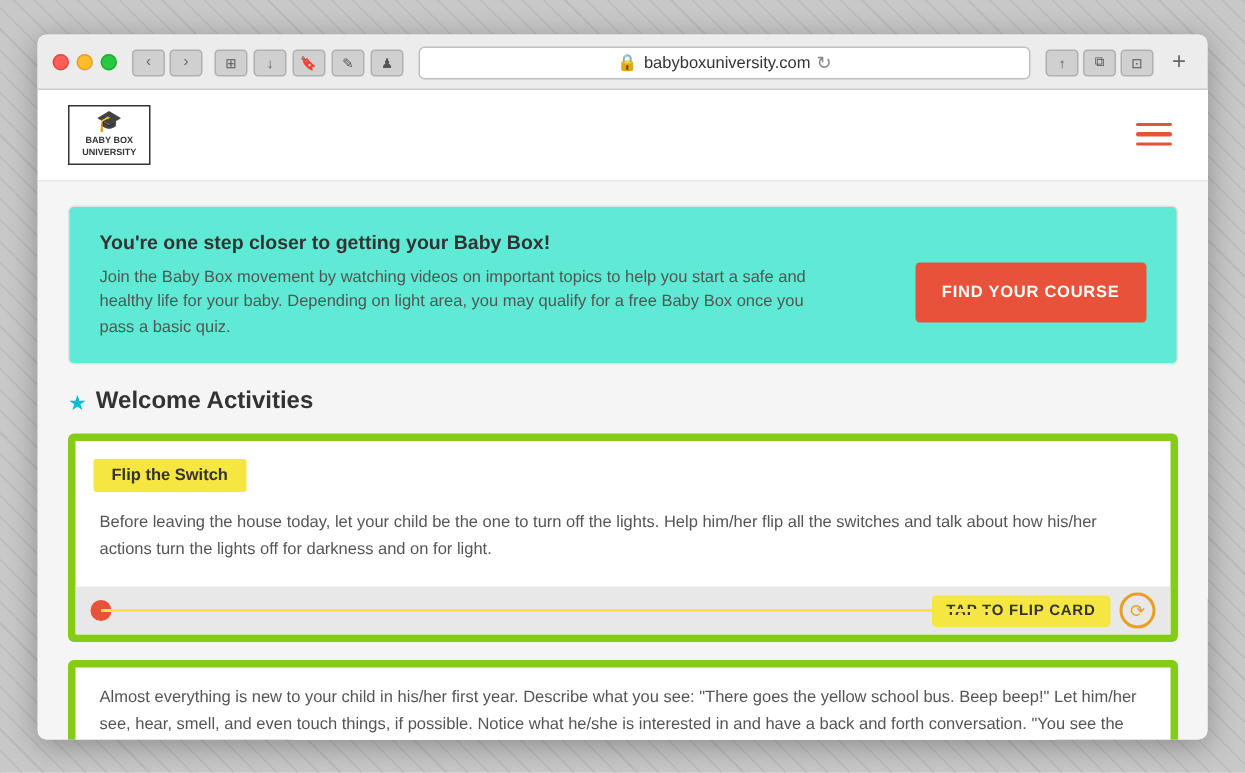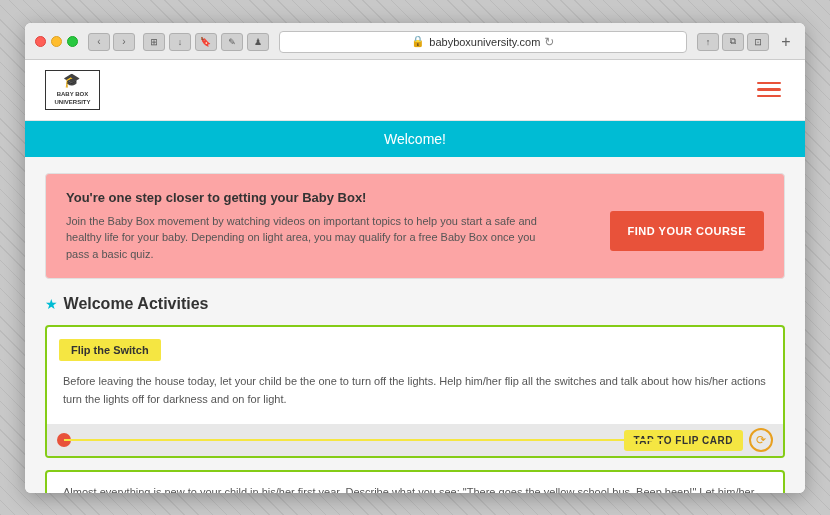--- a/index.html
+++ b/index.html
@@ -218,21 +218,21 @@
       font-weight: 500;
     }
 
     
     .main-content {
       padding: 16px 20px;
     }
 
     
     .promo-card {
-      background: #fca5a5;
+      background: #5eead4;
       border: 1px solid #e0e0e0;
       border-radius: 4px;
       padding: 16px 20px;
       display: flex;
       align-items: flex-start;
       justify-content: space-between;
       margin-bottom: 16px;
       gap: 44px;
     }
 
@@ -285,21 +285,21 @@
 
     .featured-title {
       font-size: 16px;
       font-weight: 600;
       color: #333;
     }
 
     
     .activity-card {
       background: #fff;
-      border: 2px solid #84cc16;
+      border: 5px solid #84cc16;
       border-radius: 4px;
       margin-bottom: 12px;
       overflow: hidden;
     }
 
     .activity-card-label {
       background: #f5e642;
       display: inline-block;
       padding: 5px 12px;
       font-size: 11px;
@@ -415,23 +415,20 @@
         <div class="logo-icon">🎓</div>
         <div style="font-size:6px; line-height:1.3;">BABY BOX<br>UNIVERSITY</div>
       </div>
       <div class="hamburger-menu">
         <div class="hamburger-line"></div>
         <div class="hamburger-line"></div>
         <div class="hamburger-line"></div>
       </div>
     </div>
 
-    <div class="welcome-banner">
-      <span>Welcome!</span>
-    </div>
 
     <div class="main-content">
 
       <div class="promo-card">
         <div class="promo-text">
           <div class="promo-title">You're one step closer to getting your Baby Box!</div>
           <div class="promo-body">Join the Baby Box movement by watching videos on important topics to help you start a safe and healthy life for your baby. Depending on light area, you may qualify for a free Baby Box once you pass a basic quiz.</div>
         </div>
         <button class="find-course-btn">FIND YOUR COURSE</button>
       </div>

